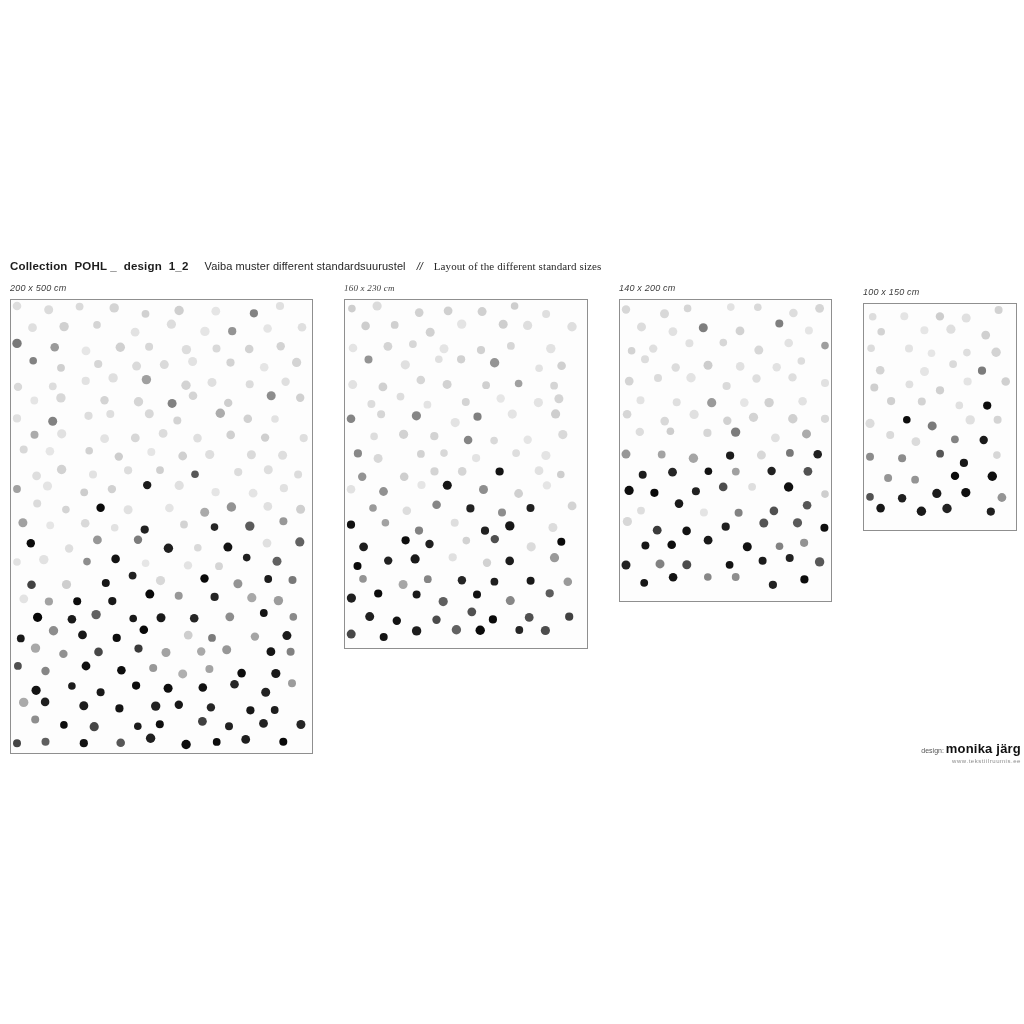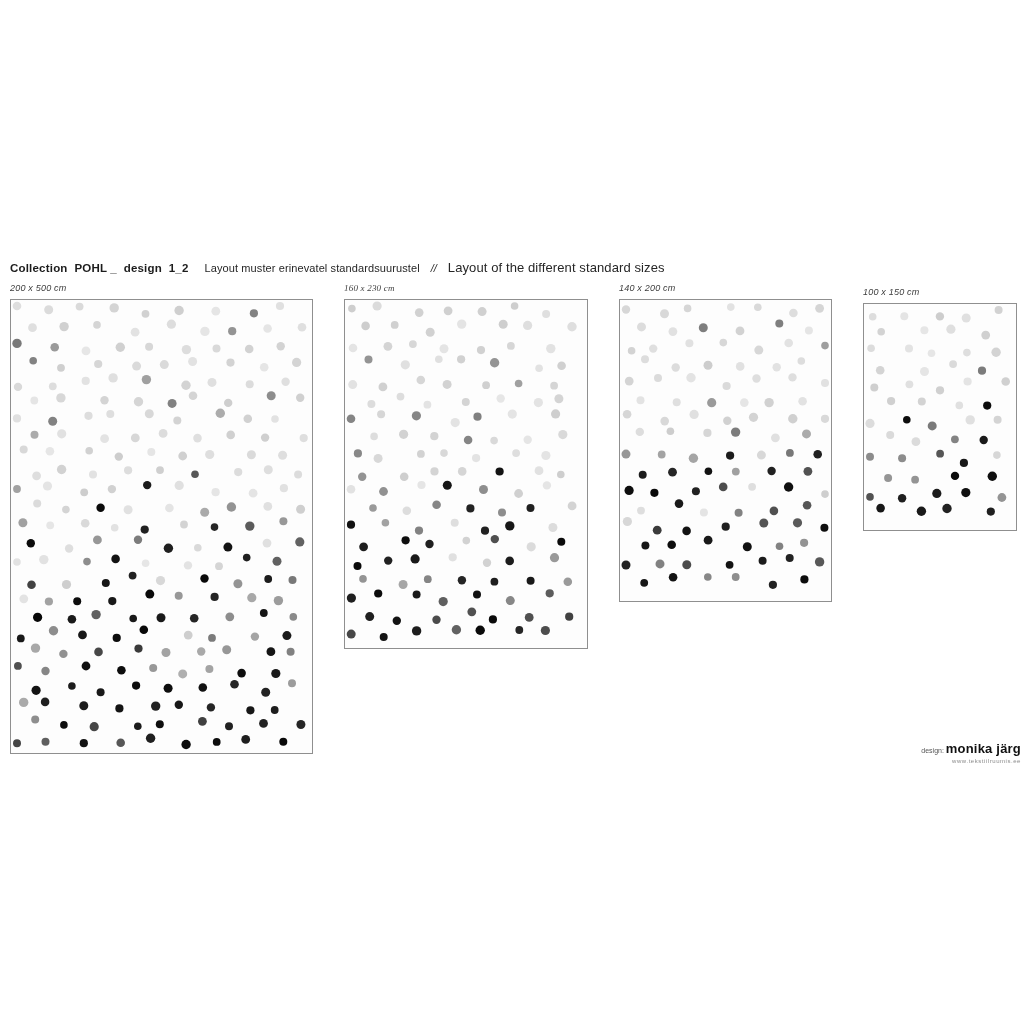--- a/index.html
+++ b/index.html
@@ -18,21 +18,21 @@
   .header .title{
     font-size:11.5px;font-weight:bold;color:#1c1c1c;letter-spacing:.2px;text-align:right;
   }
   .header .subtitle{
     font-size:11px;color:#262626;margin-left:16px;letter-spacing:.1px;
   }
   .header .sep{
     font-size:11px;color:#262626;margin:0 11px;font-style:italic;
   }
   .header .subtitle2{
-    font-size:13px;color:#262626;letter-spacing:.1px;
+    font-size:11px;color:#262626;letter-spacing:.1px;font-family:Liberation Serif, serif;
   }
   .panel-group{
     position:absolute; 
   }
   .panel-label{
     font-size:9px;font-style:italic;color:#3d3d3d;
     height:17px;line-height:13px;letter-spacing:.2px;
   }
   .panel{
     border:1px solid #8f8f8f;
@@ -49,21 +49,21 @@
   .credit .name{font-size:13px;font-weight:bold;color:#101010;letter-spacing:.2px;}
   .credit .site{font-size:6px;color:#8a8a8a;letter-spacing:.55px;margin-top:1px;}
 </style>
 </head>
 <body>
 
 <div class="page">
 
   <div class="header">
     <span class="title">Collection  POHL _  design  1_2</span>
-    <span class="subtitle">Layout muster erinevatel standardsuurustel</span>
+    <span class="subtitle">Vaiba muster different standardsuurustel</span>
     <span class="sep">//</span>
     <span class="subtitle2">Layout of the different standard sizes</span>
   </div>
 
   <div class="panel-group" style="left: 10px; top: 282px; width: 303px;">
     <div class="panel-label">200 x 500 cm</div>
     <div class="panel" style="width: 303px; height: 455px;">
       <svg viewBox="0 0 301 453" width="301" height="453">
           <circle cx="6.0" cy="6.0" r="4.3" fill="rgb(222,222,222)"></circle>
           <circle cx="37.7" cy="9.7" r="4.5" fill="rgb(219,219,219)"></circle>

